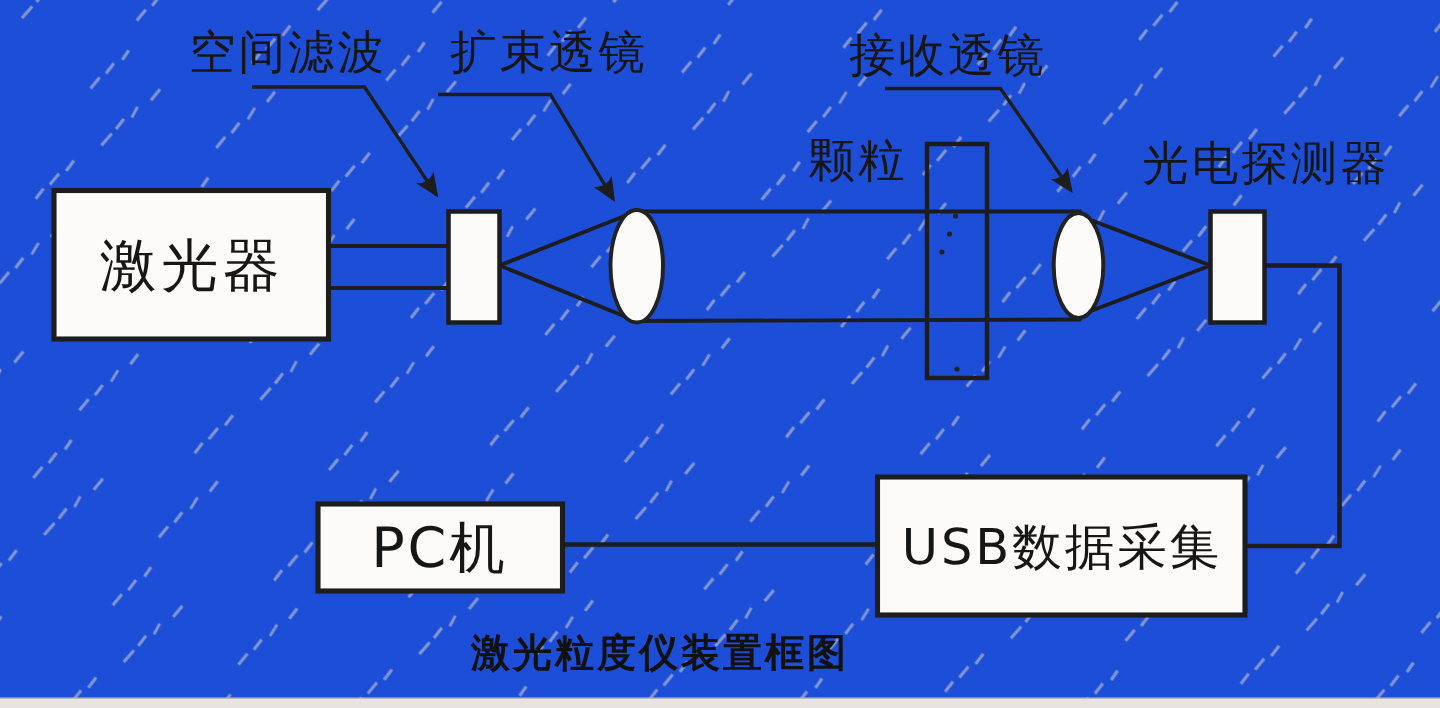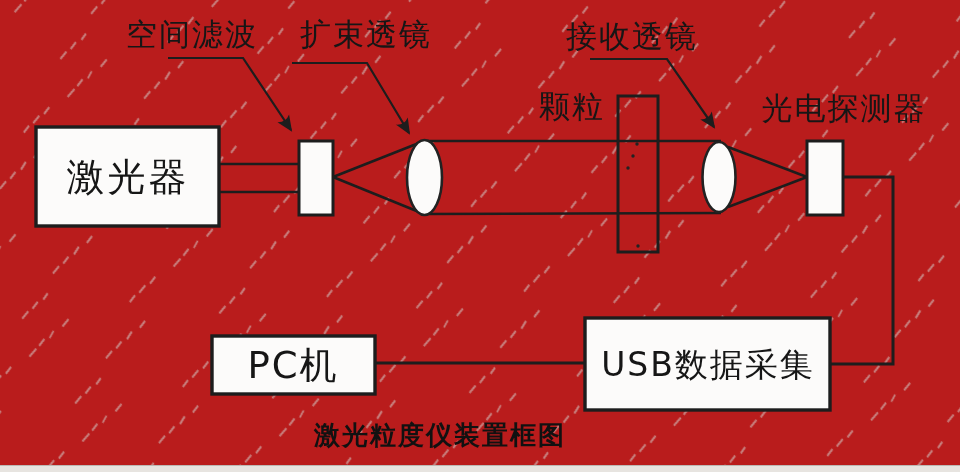--- a/index.html
+++ b/index.html
@@ -4,21 +4,21 @@
 <style>
   html, body { margin: 0; padding: 0; }
   body {
     width: 960px; height: 472px;
     background: #f2f0ee;
     font-family: "DejaVu Sans", "Liberation Sans", sans-serif;
   }
   .stage {
     position: relative;
     width: 960px; height: 472px;
-    background: #b91c1c;
+    background: #1d4ed8;
     overflow: hidden;
   }
   svg { display: block; }
   .ink-line   { stroke: #1d1d1d; fill: none; }
   .box        { stroke: #1d1d1d; fill: #fcfbfa; }
   .box-open   { stroke: #1d1d1d; fill: none; }
   .lens       { stroke: #222222; fill: #fcfbfa; }
   .lbl {
     fill: #161616;
     font-size: 31px;

